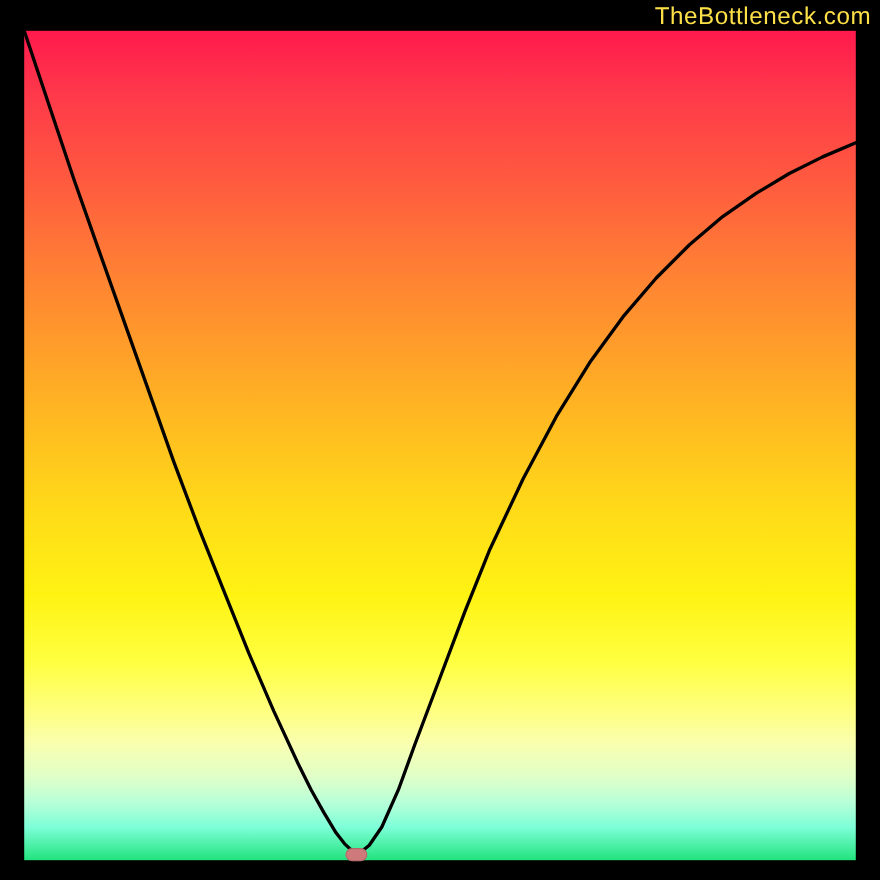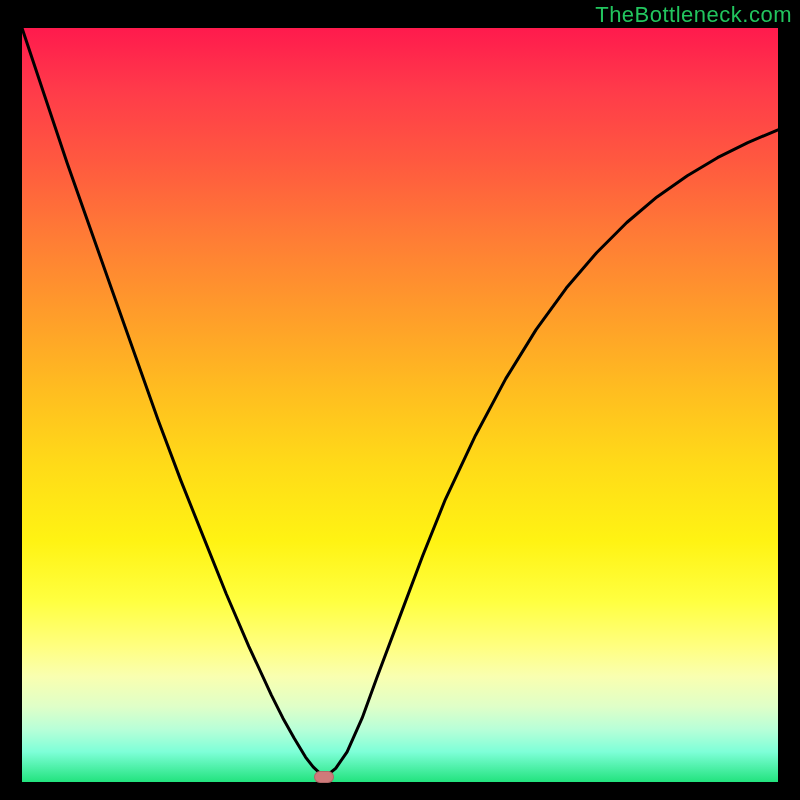--- a/index.html
+++ b/index.html
@@ -14,21 +14,21 @@
   .frame {
     position: relative;
     width: 800px;
     height: 800px;
     background: #000;
   }
   .watermark {
     position: absolute;
     top: 2px;
     right: 8px;
-    color: #22c55e;
+    color: #fde047;
     font-size: 22px;
     font-weight: 500;
     letter-spacing: 0.5px;
     z-index: 10;
   }
   .plot-outer {
     position: absolute;
     left: 22px;
     top: 28px;
     width: 756px;

